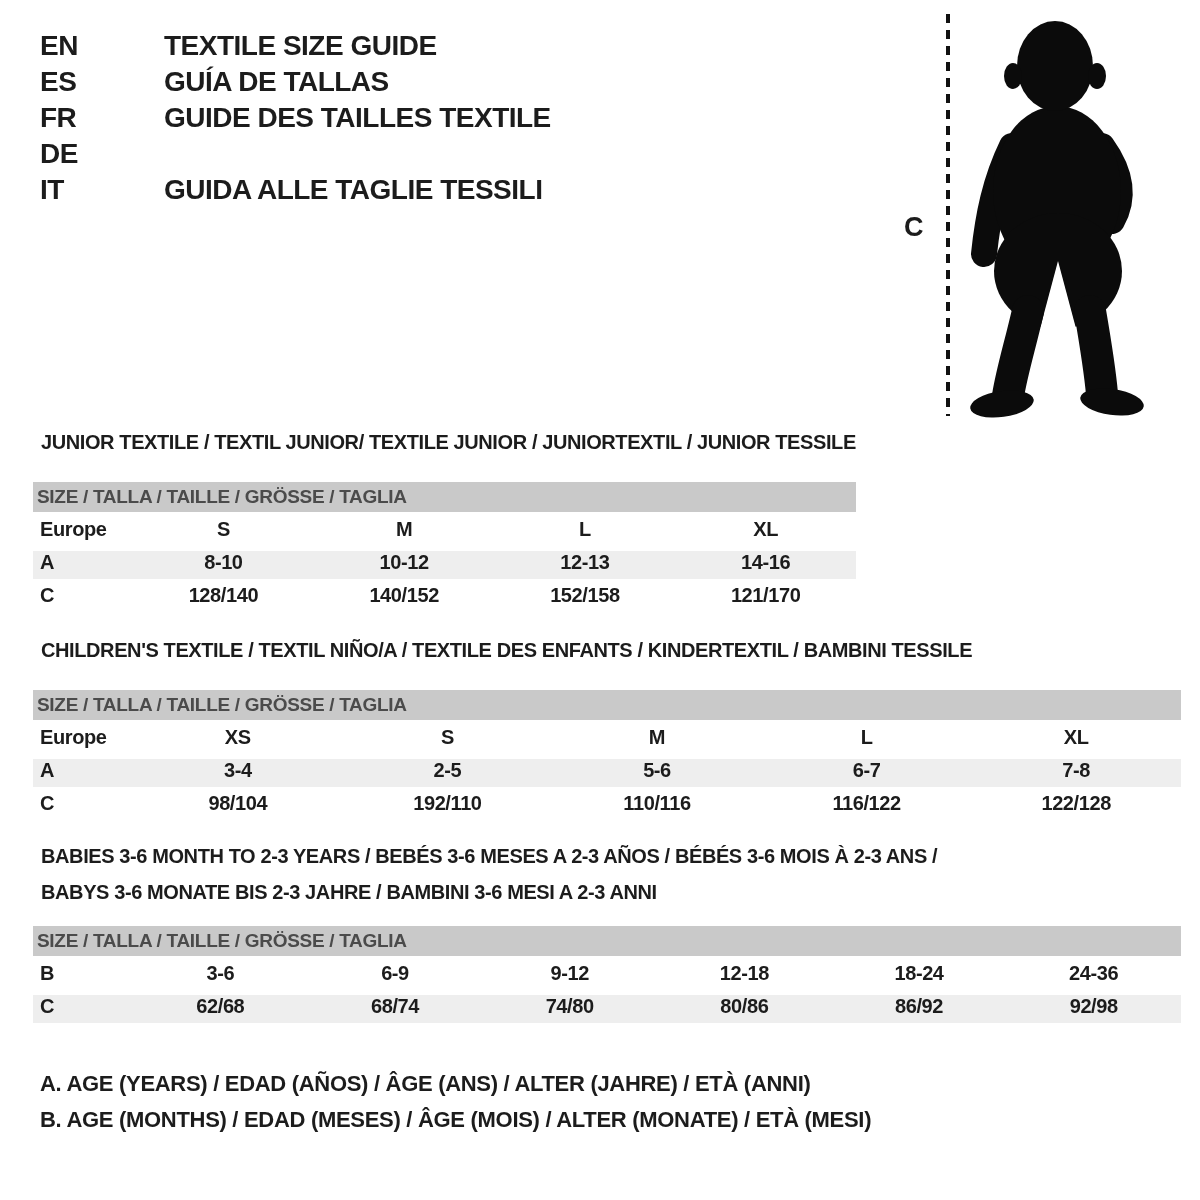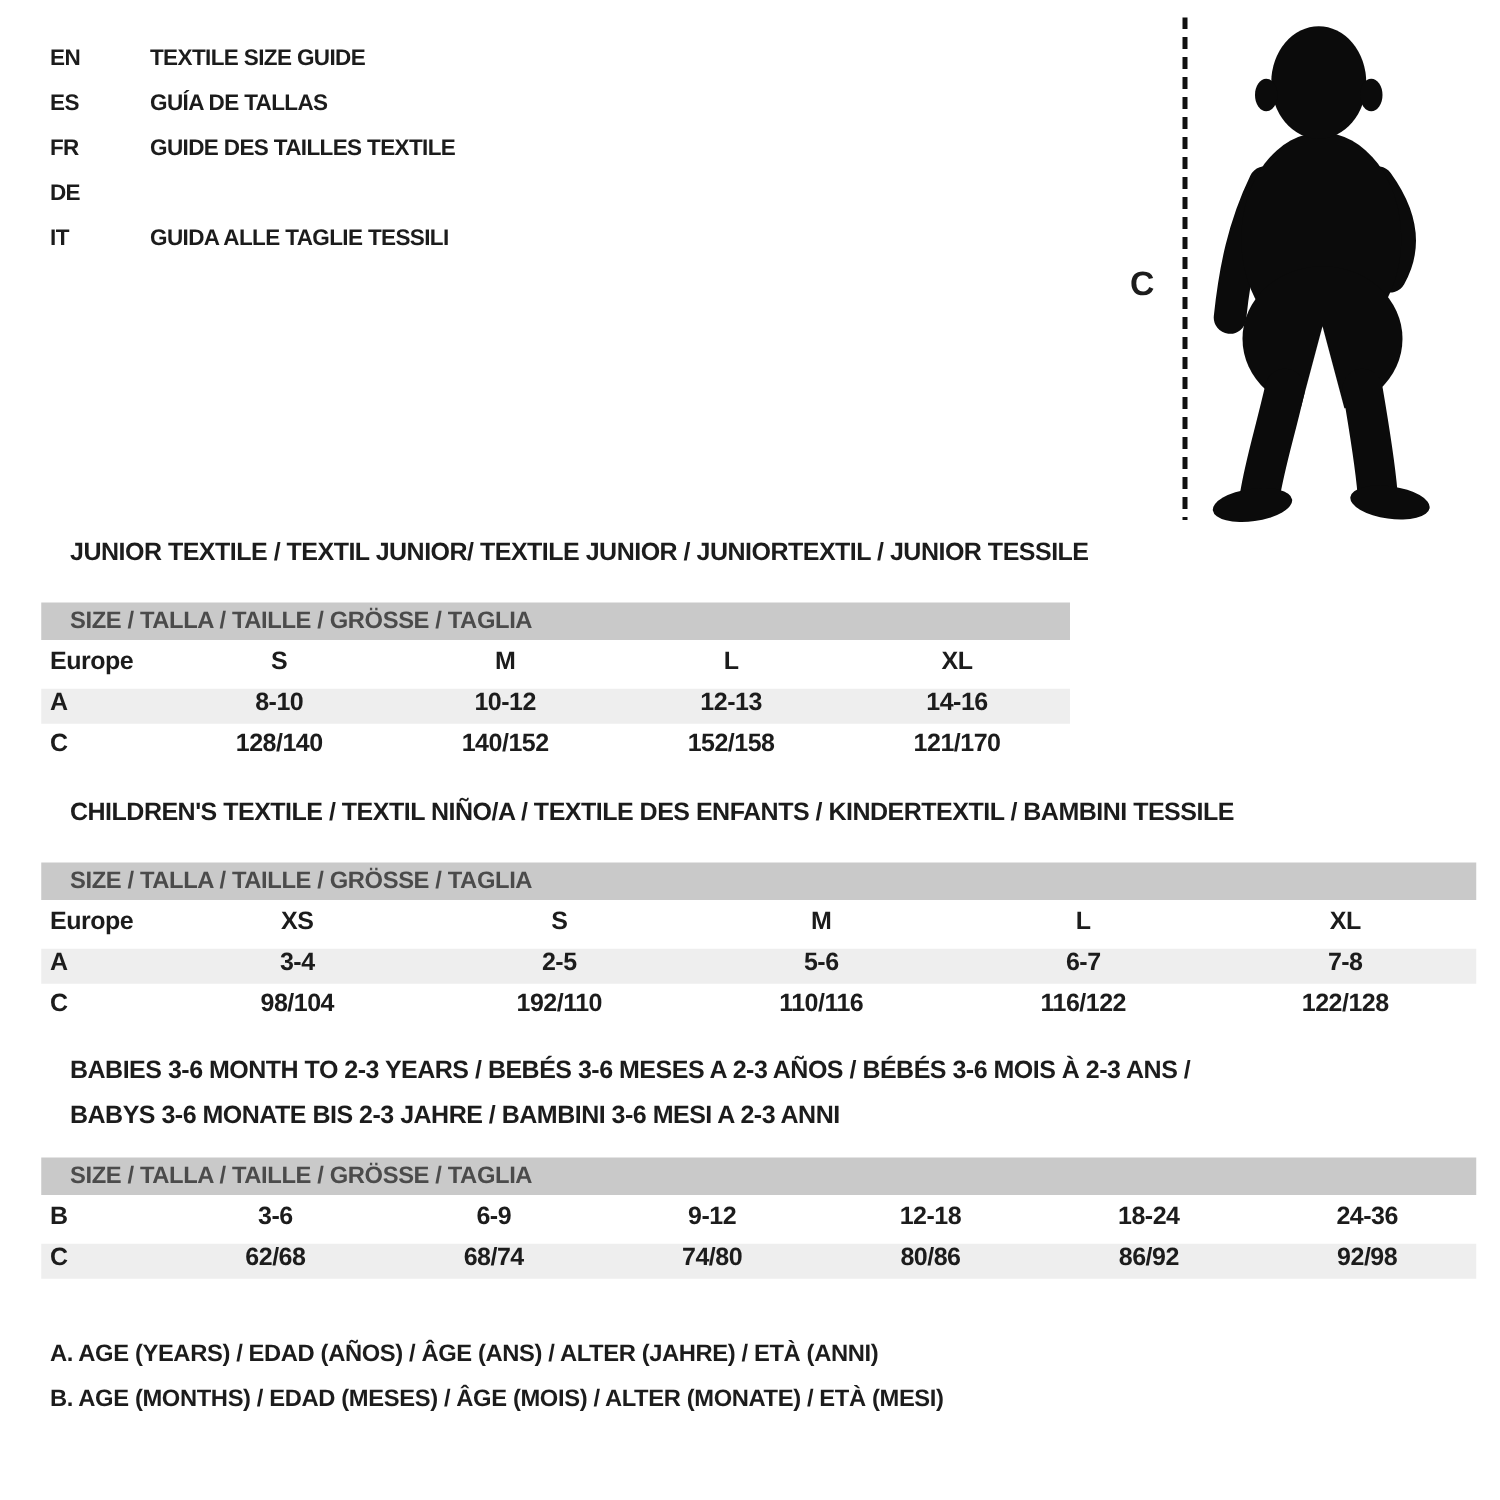--- a/index.html
+++ b/index.html
@@ -6,45 +6,45 @@
   html, body { width: 1200px; height: 1200px; background: #ffffff; overflow: hidden; }
   body {
     position: relative;
     font-family: "Liberation Sans", "DejaVu Sans", sans-serif;
     color: #1c1c1c;
     -webkit-font-smoothing: antialiased;
   }
 
   
   .lang-block { position: absolute; left: 40px; top: 28px; }
-  .lang-row { display: flex; line-height: 36px; font-weight: bold; font-size: 18px; letter-spacing: -0.5px; }
+  .lang-row { display: flex; line-height: 36px; font-weight: bold; font-size: 28px; letter-spacing: -0.5px; gap: 44px; }
   .lang-code { width: 80px; }
   .lang-title { white-space: nowrap; }
 
   
   .figure { position: absolute; left: 0; top: 0; width: 1200px; height: 430px; }
   .dash-line {
     position: absolute; left: 946px; top: 14px; width: 4px; height: 402px;
     background: repeating-linear-gradient(to bottom, #111 0 9px, transparent 9px 16px);
   }
   .c-label { position: absolute; left: 904px; top: 212px; font-weight: bold; font-size: 27px; letter-spacing: -0.5px; }
   .baby-svg { position: absolute; left: 960px; top: 16px; width: 200px; height: 402px; }
 
   
   .section { position: absolute; left: 33px; }
   .sec-heading {
-    position: absolute; left: 23px; top: 0; white-space: nowrap;
+    position: absolute; left: 8px; top: 0; white-space: nowrap;
     font-weight: bold; font-size: 20px; letter-spacing: -0.4px; line-height: 24px; text-align: center;
   }
   .sec-heading.line2 { top: 36px; }
   .size-bar {
     position: absolute; left: 0; height: 30px; width: 100%;
     background: #c9c9c9; color: #4b4b4b;
     font-weight: bold; font-size: 19px; letter-spacing: -0.3px;
-    line-height: 30px; padding-left: 23px; white-space: nowrap; overflow: hidden;
+    line-height: 30px; padding-left: 4px; white-space: nowrap; overflow: hidden;
   }
   .trow {
     position: absolute; left: 0; width: 100%; height: 28px;
     display: flex; align-items: flex-start;
     font-weight: bold; font-size: 20px; letter-spacing: -0.4px;
   }
   .trow.shade { background: #eeeeee; }
   .tlabel { width: 100px; padding-left: 7px; flex: 0 0 auto; }
   .tcell { flex: 1 1 0; text-align: center; }
 
@@ -57,21 +57,21 @@
   .row-a1 { top: 88px; }
   .row-a2 { top: 121px; }
   .row-a3 { top: 154px; }
   
   .bar-b  { top: 82px; }
   .row-b1 { top: 118px; }
   .row-b2 { top: 151px; }
 
   
   .legend { position: absolute; left: 40px; top: 1066px; }
-  .legend-row { line-height: 36px; font-weight: bold; font-size: 19px; letter-spacing: -0.3px; white-space: nowrap; }
+  .legend-row { line-height: 36px; font-weight: bold; font-size: 22px; letter-spacing: -0.3px; white-space: nowrap; }
 </style>
 </head>
 <body>
 
 <div class="lang-block">
   <div class="lang-row">
     <span class="lang-code">EN</span>
     <span class="lang-title">TEXTILE SIZE GUIDE</span>
   </div>
   <div class="lang-row">

